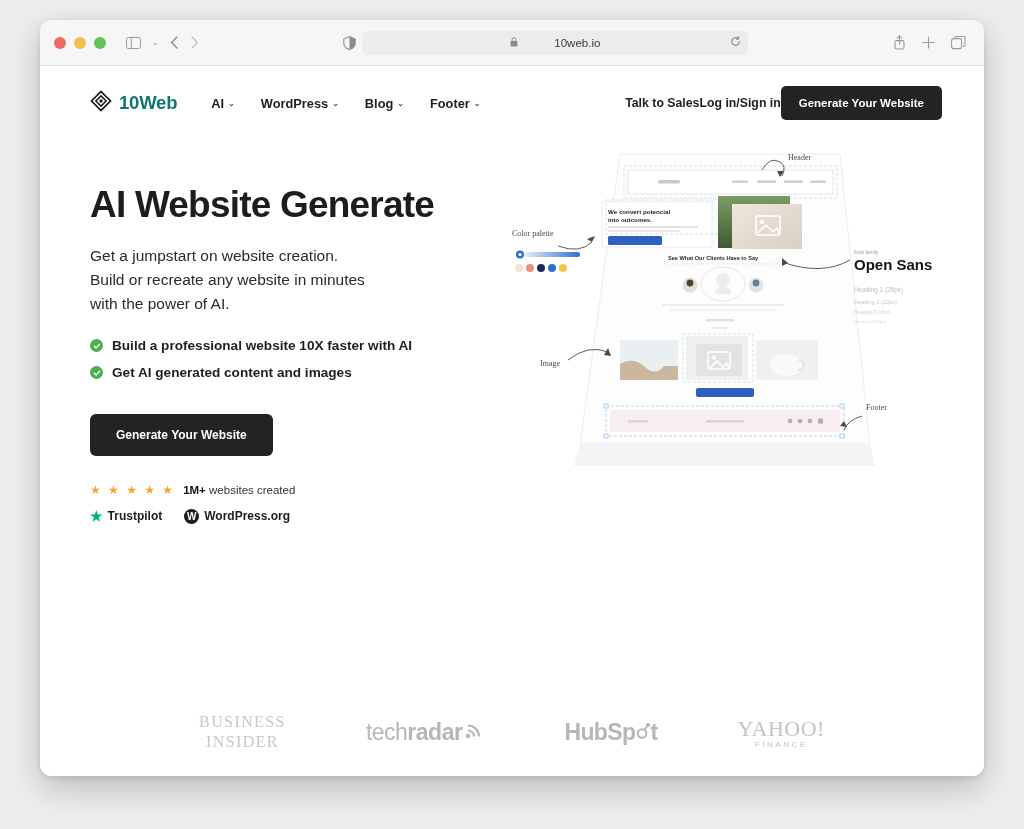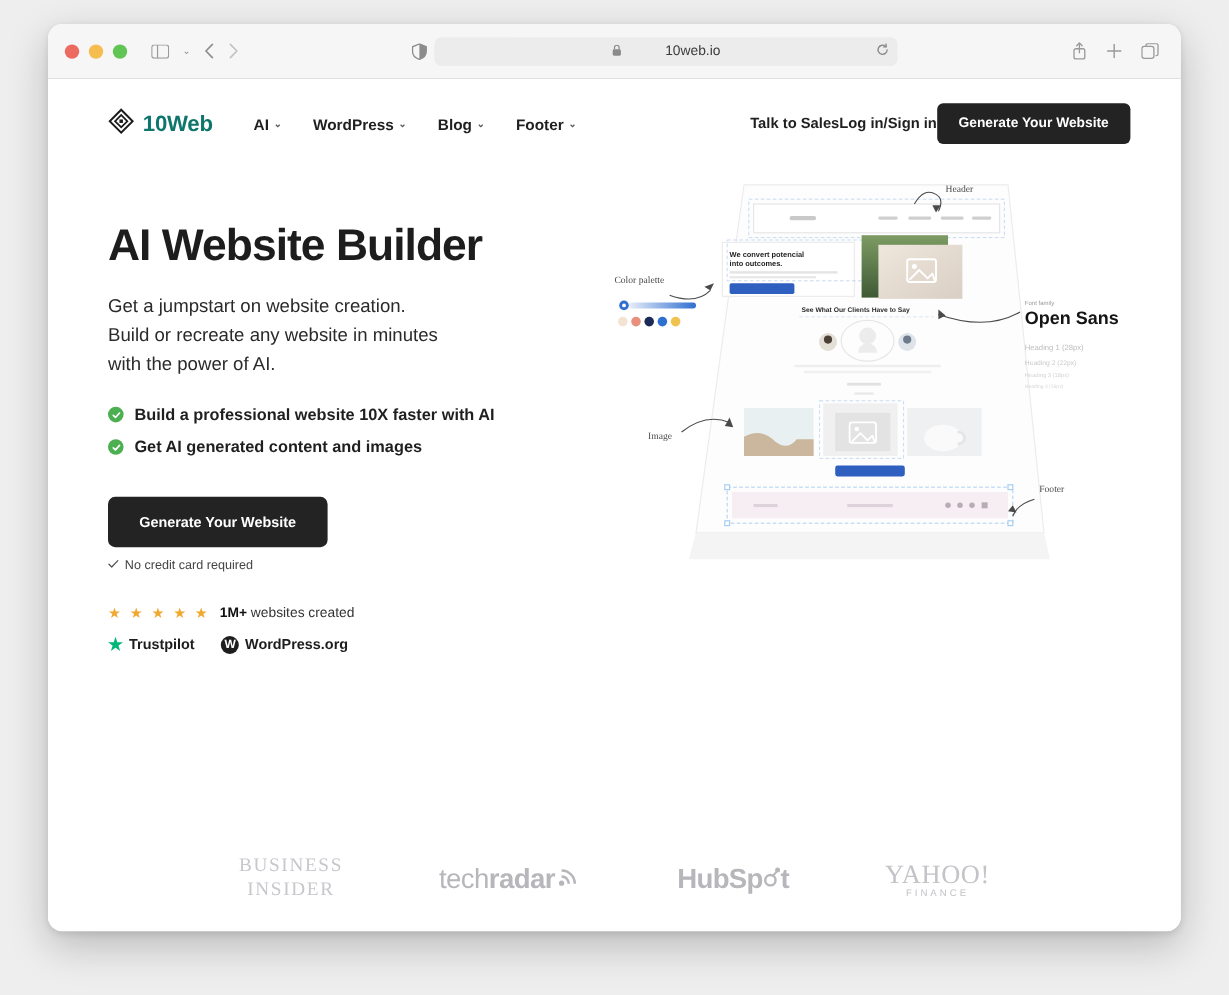--- a/index.html
+++ b/index.html
@@ -246,21 +246,21 @@
 
       <div class="nav-right">
         <span class="txt">Talk to Sales</span>
         <span class="txt">Log in/Sign in</span>
         <button class="btn-dark">Generate Your Website</button>
       </div>
     </div>
 
     <div class="hero">
       <div class="hero-left">
-        <h1 class="hero-title">AI Website Builder</h1>
+        <h1 class="hero-title">AI Website Generate</h1>
         <div class="hero-sub">
           <div>Get a jumpstart on website creation.</div>
           <div>Build or recreate any website in minutes</div>
           <div>with the power of AI.</div>
         </div>
 
         <div class="feature">
           <span class="check-circle">
             <svg width="8" height="8" viewBox="0 0 8 8">
                 <polyline points="1.4,4.2 3.2,5.9 6.6,2.2" fill="none" stroke="#fff" stroke-width="1.4" stroke-linecap="round" stroke-linejoin="round"></polyline>
@@ -272,28 +272,20 @@
           <span class="check-circle">
             <svg width="8" height="8" viewBox="0 0 8 8">
                 <polyline points="1.4,4.2 3.2,5.9 6.6,2.2" fill="none" stroke="#fff" stroke-width="1.4" stroke-linecap="round" stroke-linejoin="round"></polyline>
               </svg>
           </span>
           <span class="feature-text">Get AI generated content and images</span>
         </div>
 
         <div>
           <button class="cta">Generate Your Website</button>
-        </div>
-        <div class="nocc">
-          <span>
-            <svg width="9" height="8" viewBox="0 0 9 8">
-                <polyline points="0.8,4.2 3.1,6.5 8.2,1.2" fill="none" stroke="#555" stroke-width="1.1" stroke-linecap="round" stroke-linejoin="round"></polyline>
-              </svg>
-          </span>
-          <span>No credit card required</span>
         </div>
 
         <div class="ratings">
           <span class="stars">★ ★ ★ ★ ★</span>
           <span class="ratings-text">
             <b>1M+</b>
             <span>websites created</span>
           </span>
         </div>
 

